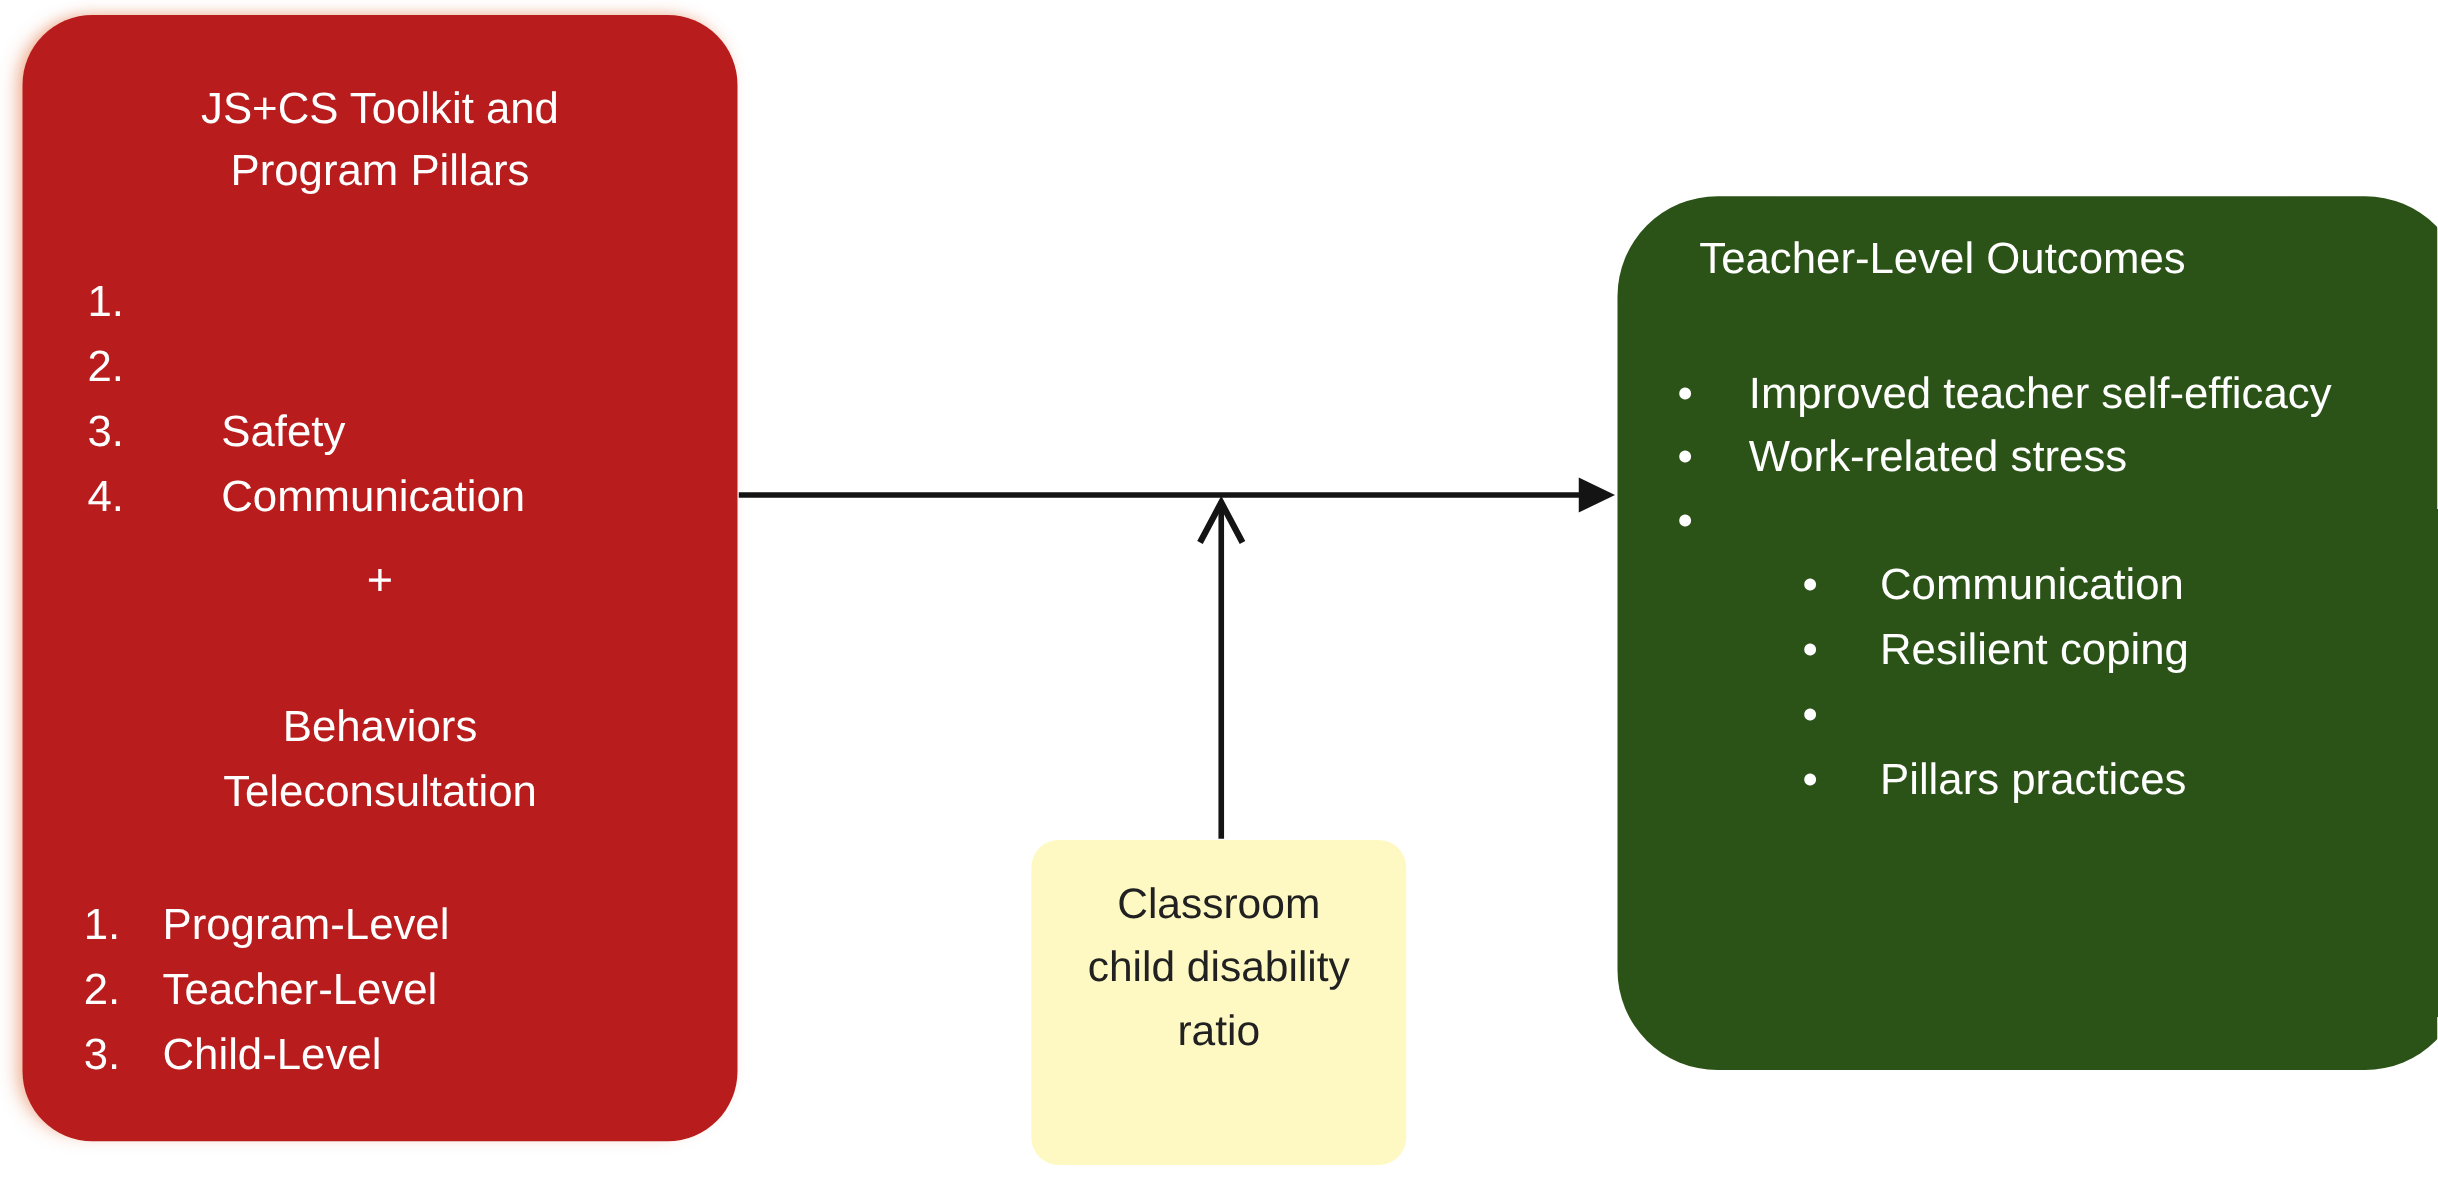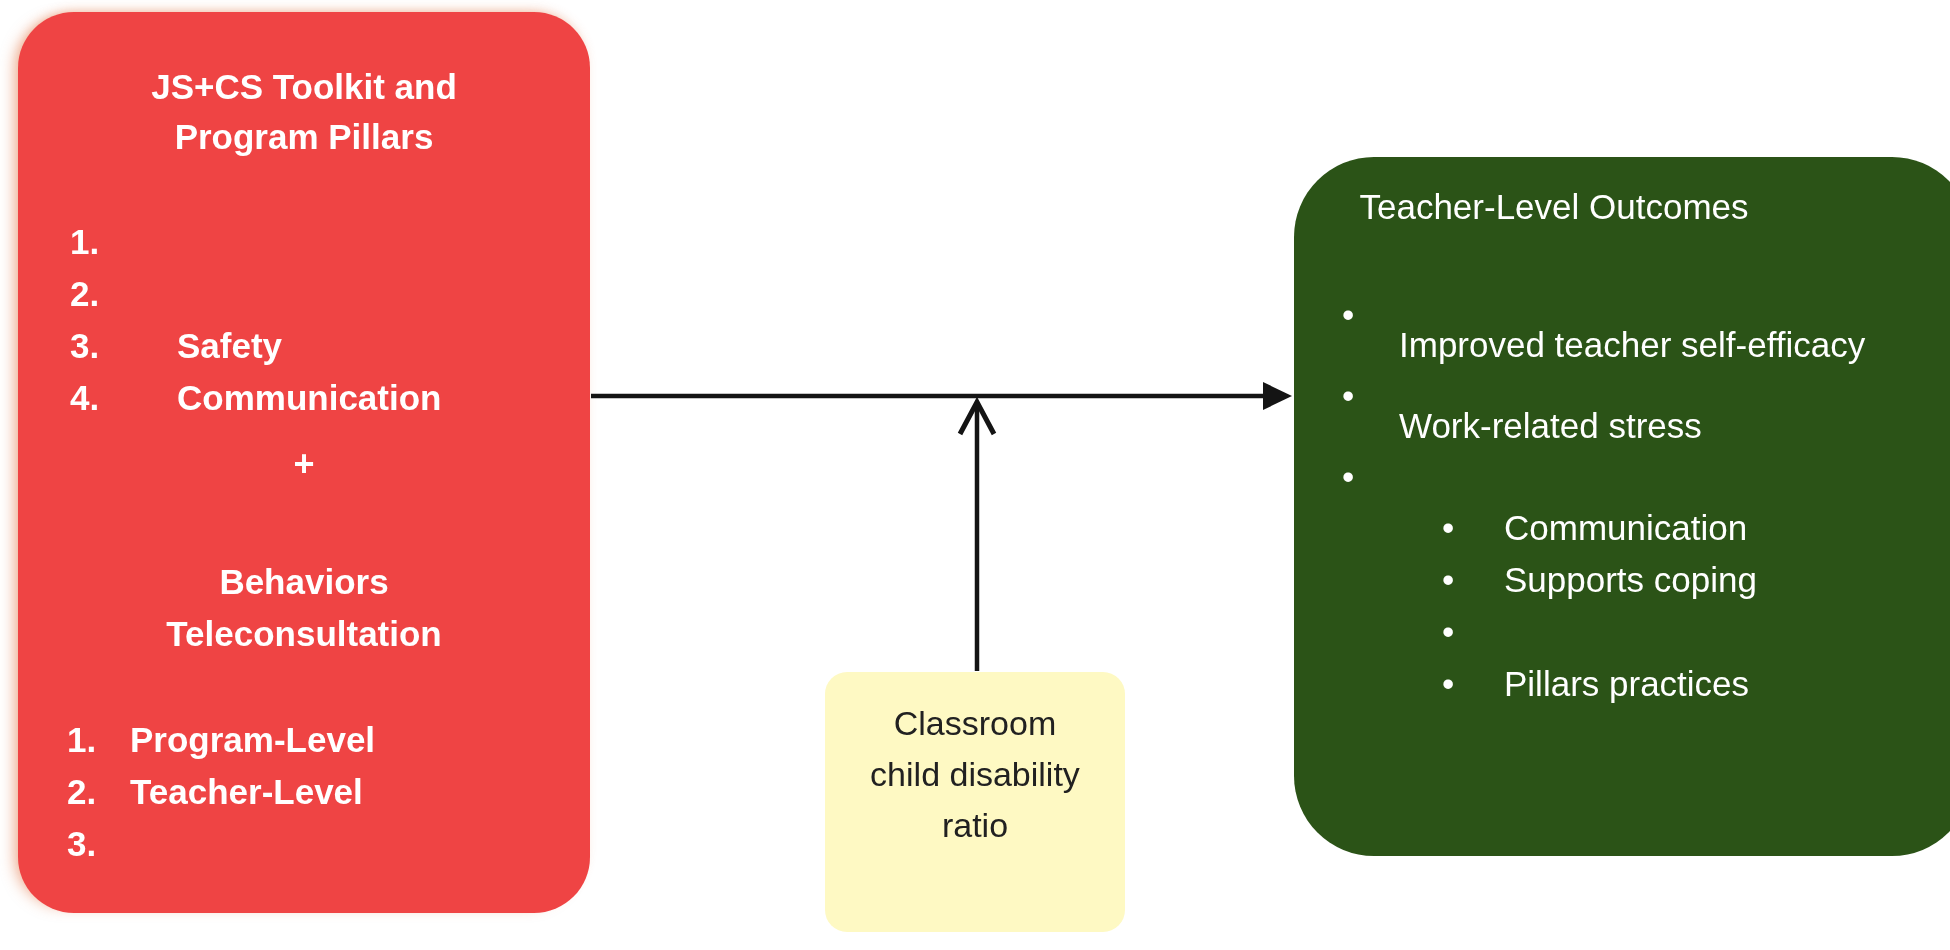--- a/index.html
+++ b/index.html
@@ -48,21 +48,21 @@
   }
   .oc-title {
     width: 520px;
     padding-top: 24px;
     text-align: center; line-height: 52px;
   }
   .oc-bullets { margin-top: 56px; }
   .bullet-row { display: flex; line-height: 51px; }
   .bullet-row.main { padding-left: 48px; }
   .bullet-row.main .dot-cell { width: 57px; }
-  .bullet-row.main .bullet-text { max-width: 470px; margin-top: 30px; }
+  .bullet-row.main .bullet-text { max-width: 470px; }
   .bullet-row.sub { padding-left: 148px; line-height: 52px; }
   .bullet-row.sub .dot-cell { width: 62px; }
   .bullet-row.sub .bullet-text { max-width: 330px; }
 
   
   #moderator-box {
     left: 825px; top: 672px;
     width: 300px; height: 260px;
     border-radius: 22px;
     color: #212121;
@@ -78,21 +78,21 @@
     position: absolute; left: 0; top: 0;
     width: 1950px; height: 950px;
     pointer-events: none;
   }
 </style>
 </head>
 <body>
 
 <div id="canvas">
 
-  <div class="box" id="intervention-box" style="background: #ef4444; font-weight: bold;">
+  <div class="box" id="intervention-box" style="background: #b91c1c;">
     <div class="tk-title">JS+CS Toolkit and Program Pillars</div>
 
     <div class="num-list list-pillars">
       <div class="num-row">
         <span class="num-cell">1.</span>
       </div>
       <div class="num-row">
         <span class="num-cell">2.</span>
       </div>
       <div class="num-row">
@@ -113,20 +113,21 @@
       <div class="num-row">
         <span class="num-cell">1.</span>
         <span class="num-label">Program-Level</span>
       </div>
       <div class="num-row">
         <span class="num-cell">2.</span>
         <span class="num-label">Teacher-Level</span>
       </div>
       <div class="num-row">
         <span class="num-cell">3.</span>
+        <span class="num-label">Child-Level</span>
       </div>
     </div>
   </div>
 
   <div class="box" id="outcomes-box" style="background: rgb(43, 83, 23);">
     <div class="oc-title">Teacher-Level Outcomes</div>
 
     <div class="oc-bullets">
       <div class="bullet-row main">
         <span class="dot-cell">•</span>
@@ -138,21 +139,21 @@
       </div>
       <div class="bullet-row main">
         <span class="dot-cell">•</span>
       </div>
       <div class="bullet-row sub">
         <span class="dot-cell">•</span>
         <span class="bullet-text">Communication</span>
       </div>
       <div class="bullet-row sub">
         <span class="dot-cell">•</span>
-        <span class="bullet-text">Supports coping</span>
+        <span class="bullet-text">Resilient coping</span>
       </div>
       <div class="bullet-row sub">
         <span class="dot-cell">•</span>
       </div>
       <div class="bullet-row sub">
         <span class="dot-cell">•</span>
         <span class="bullet-text">Pillars practices</span>
       </div>
     </div>
   </div>

